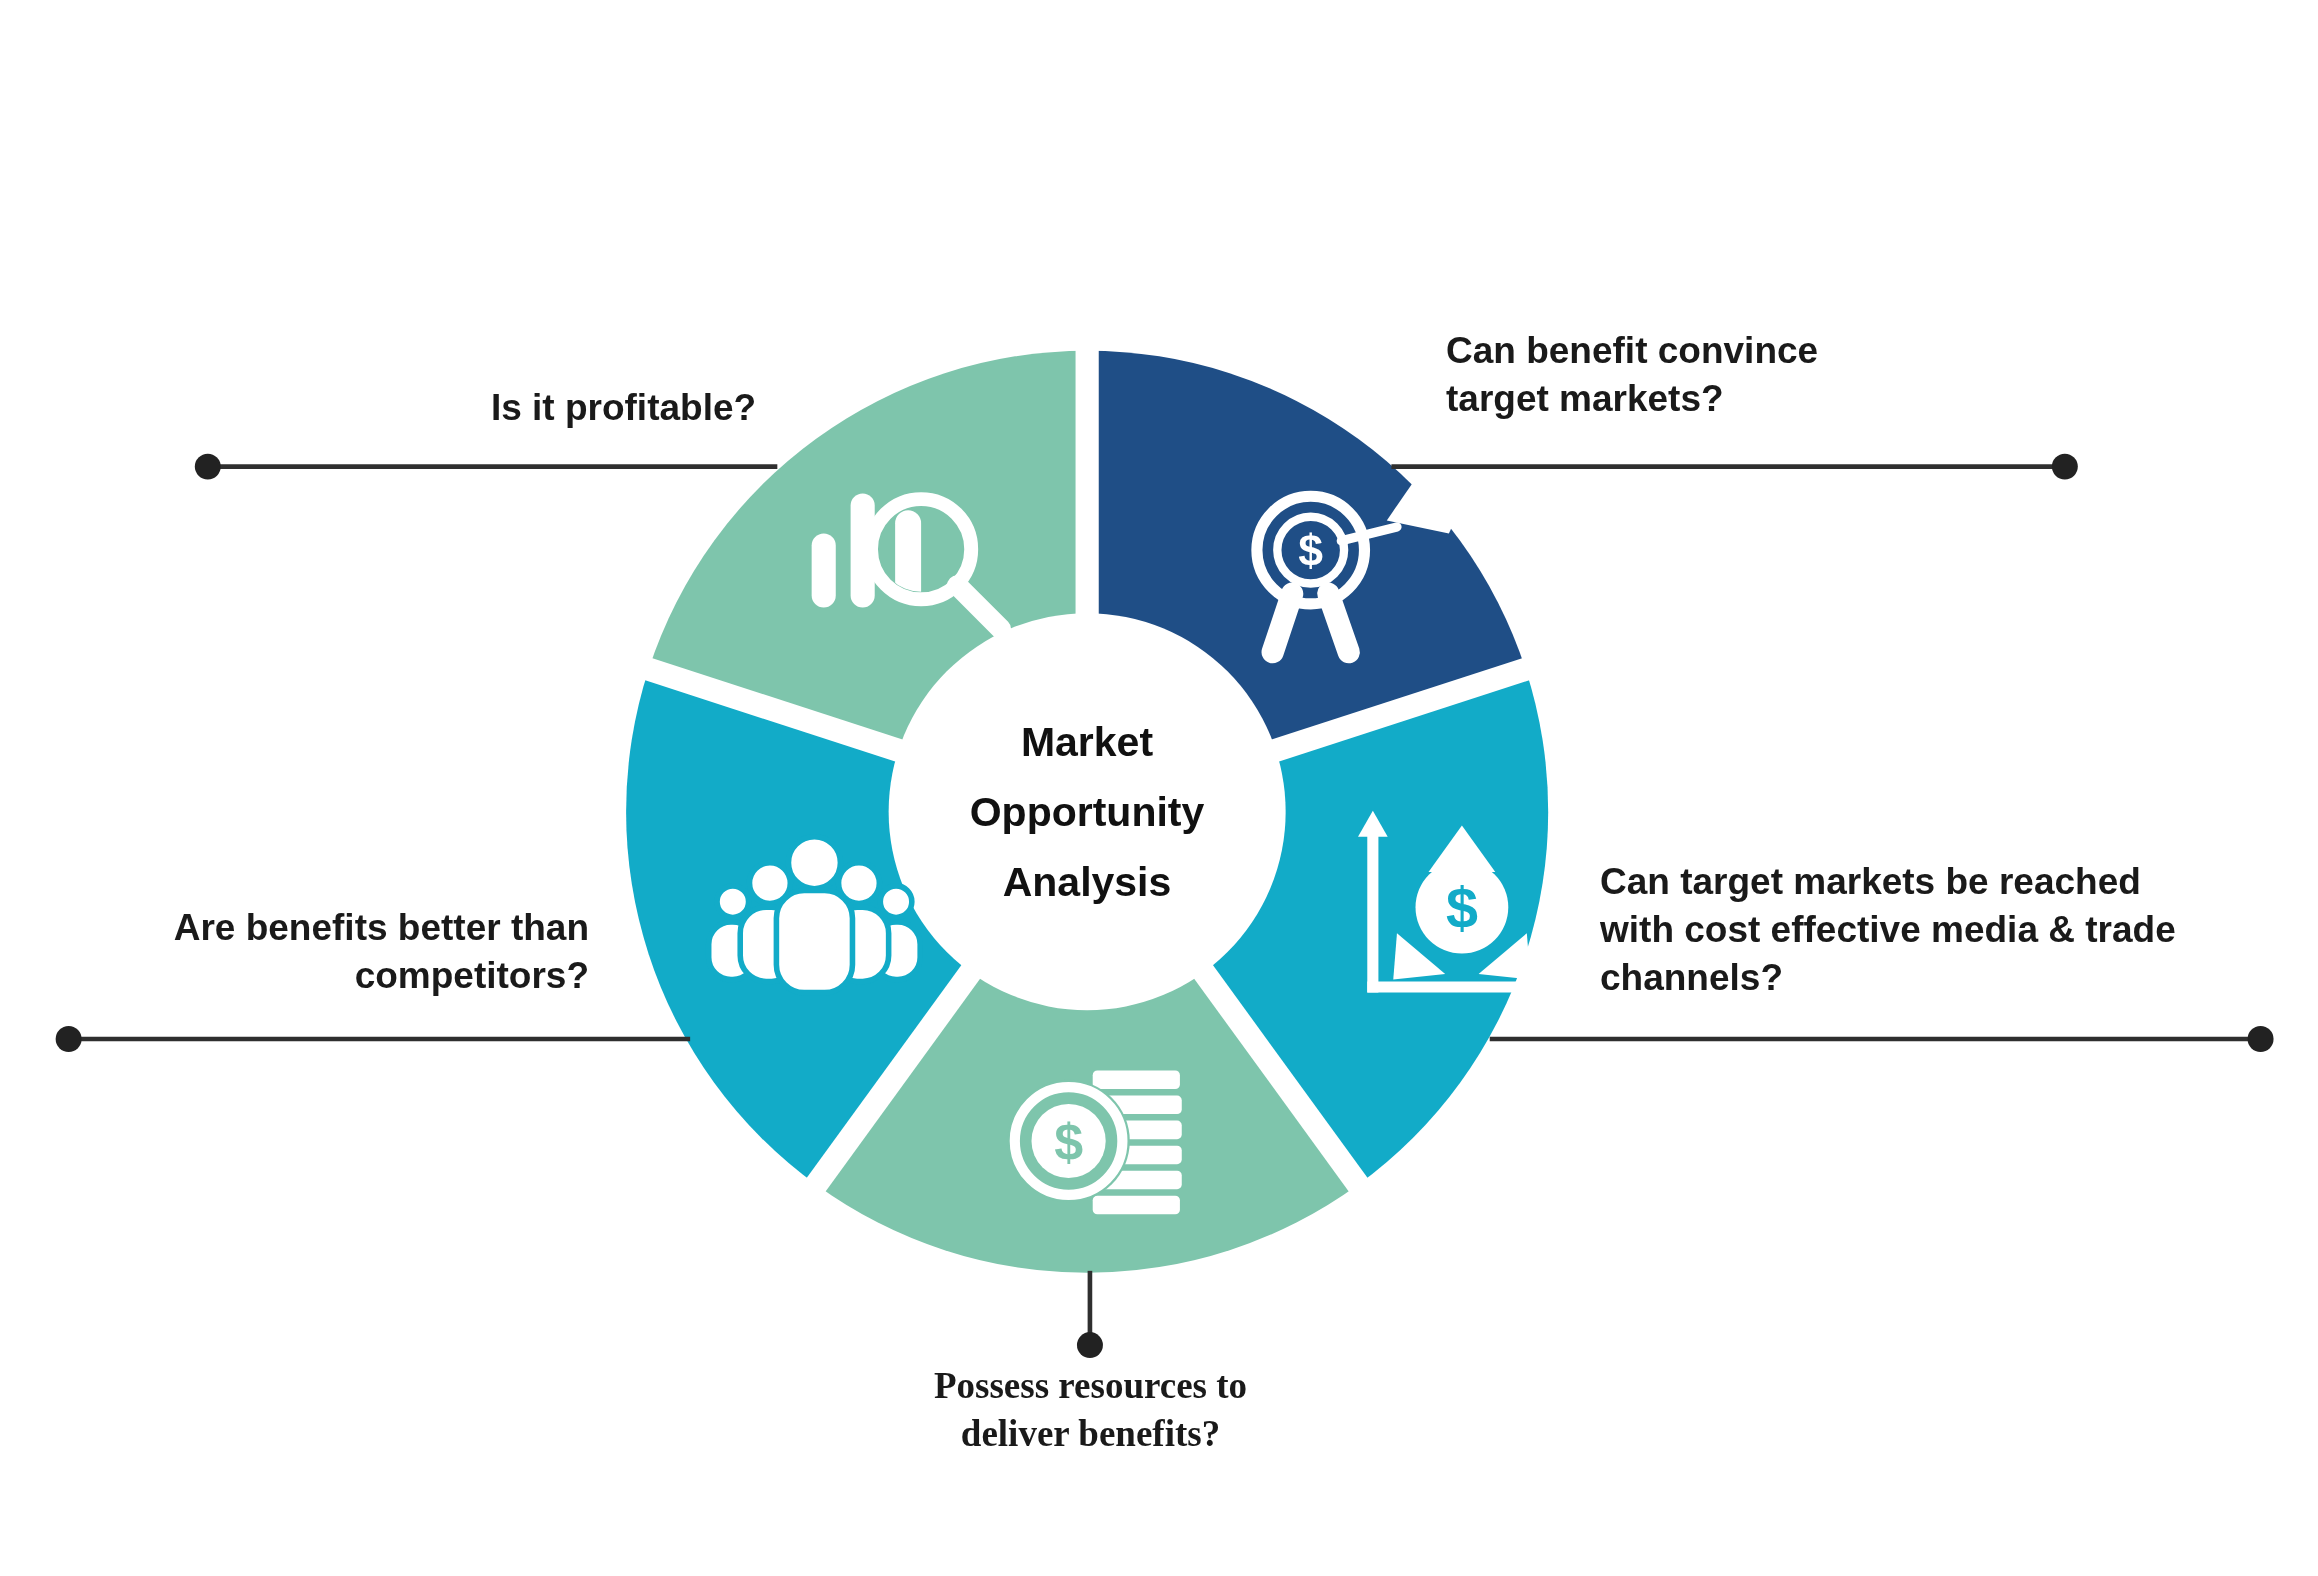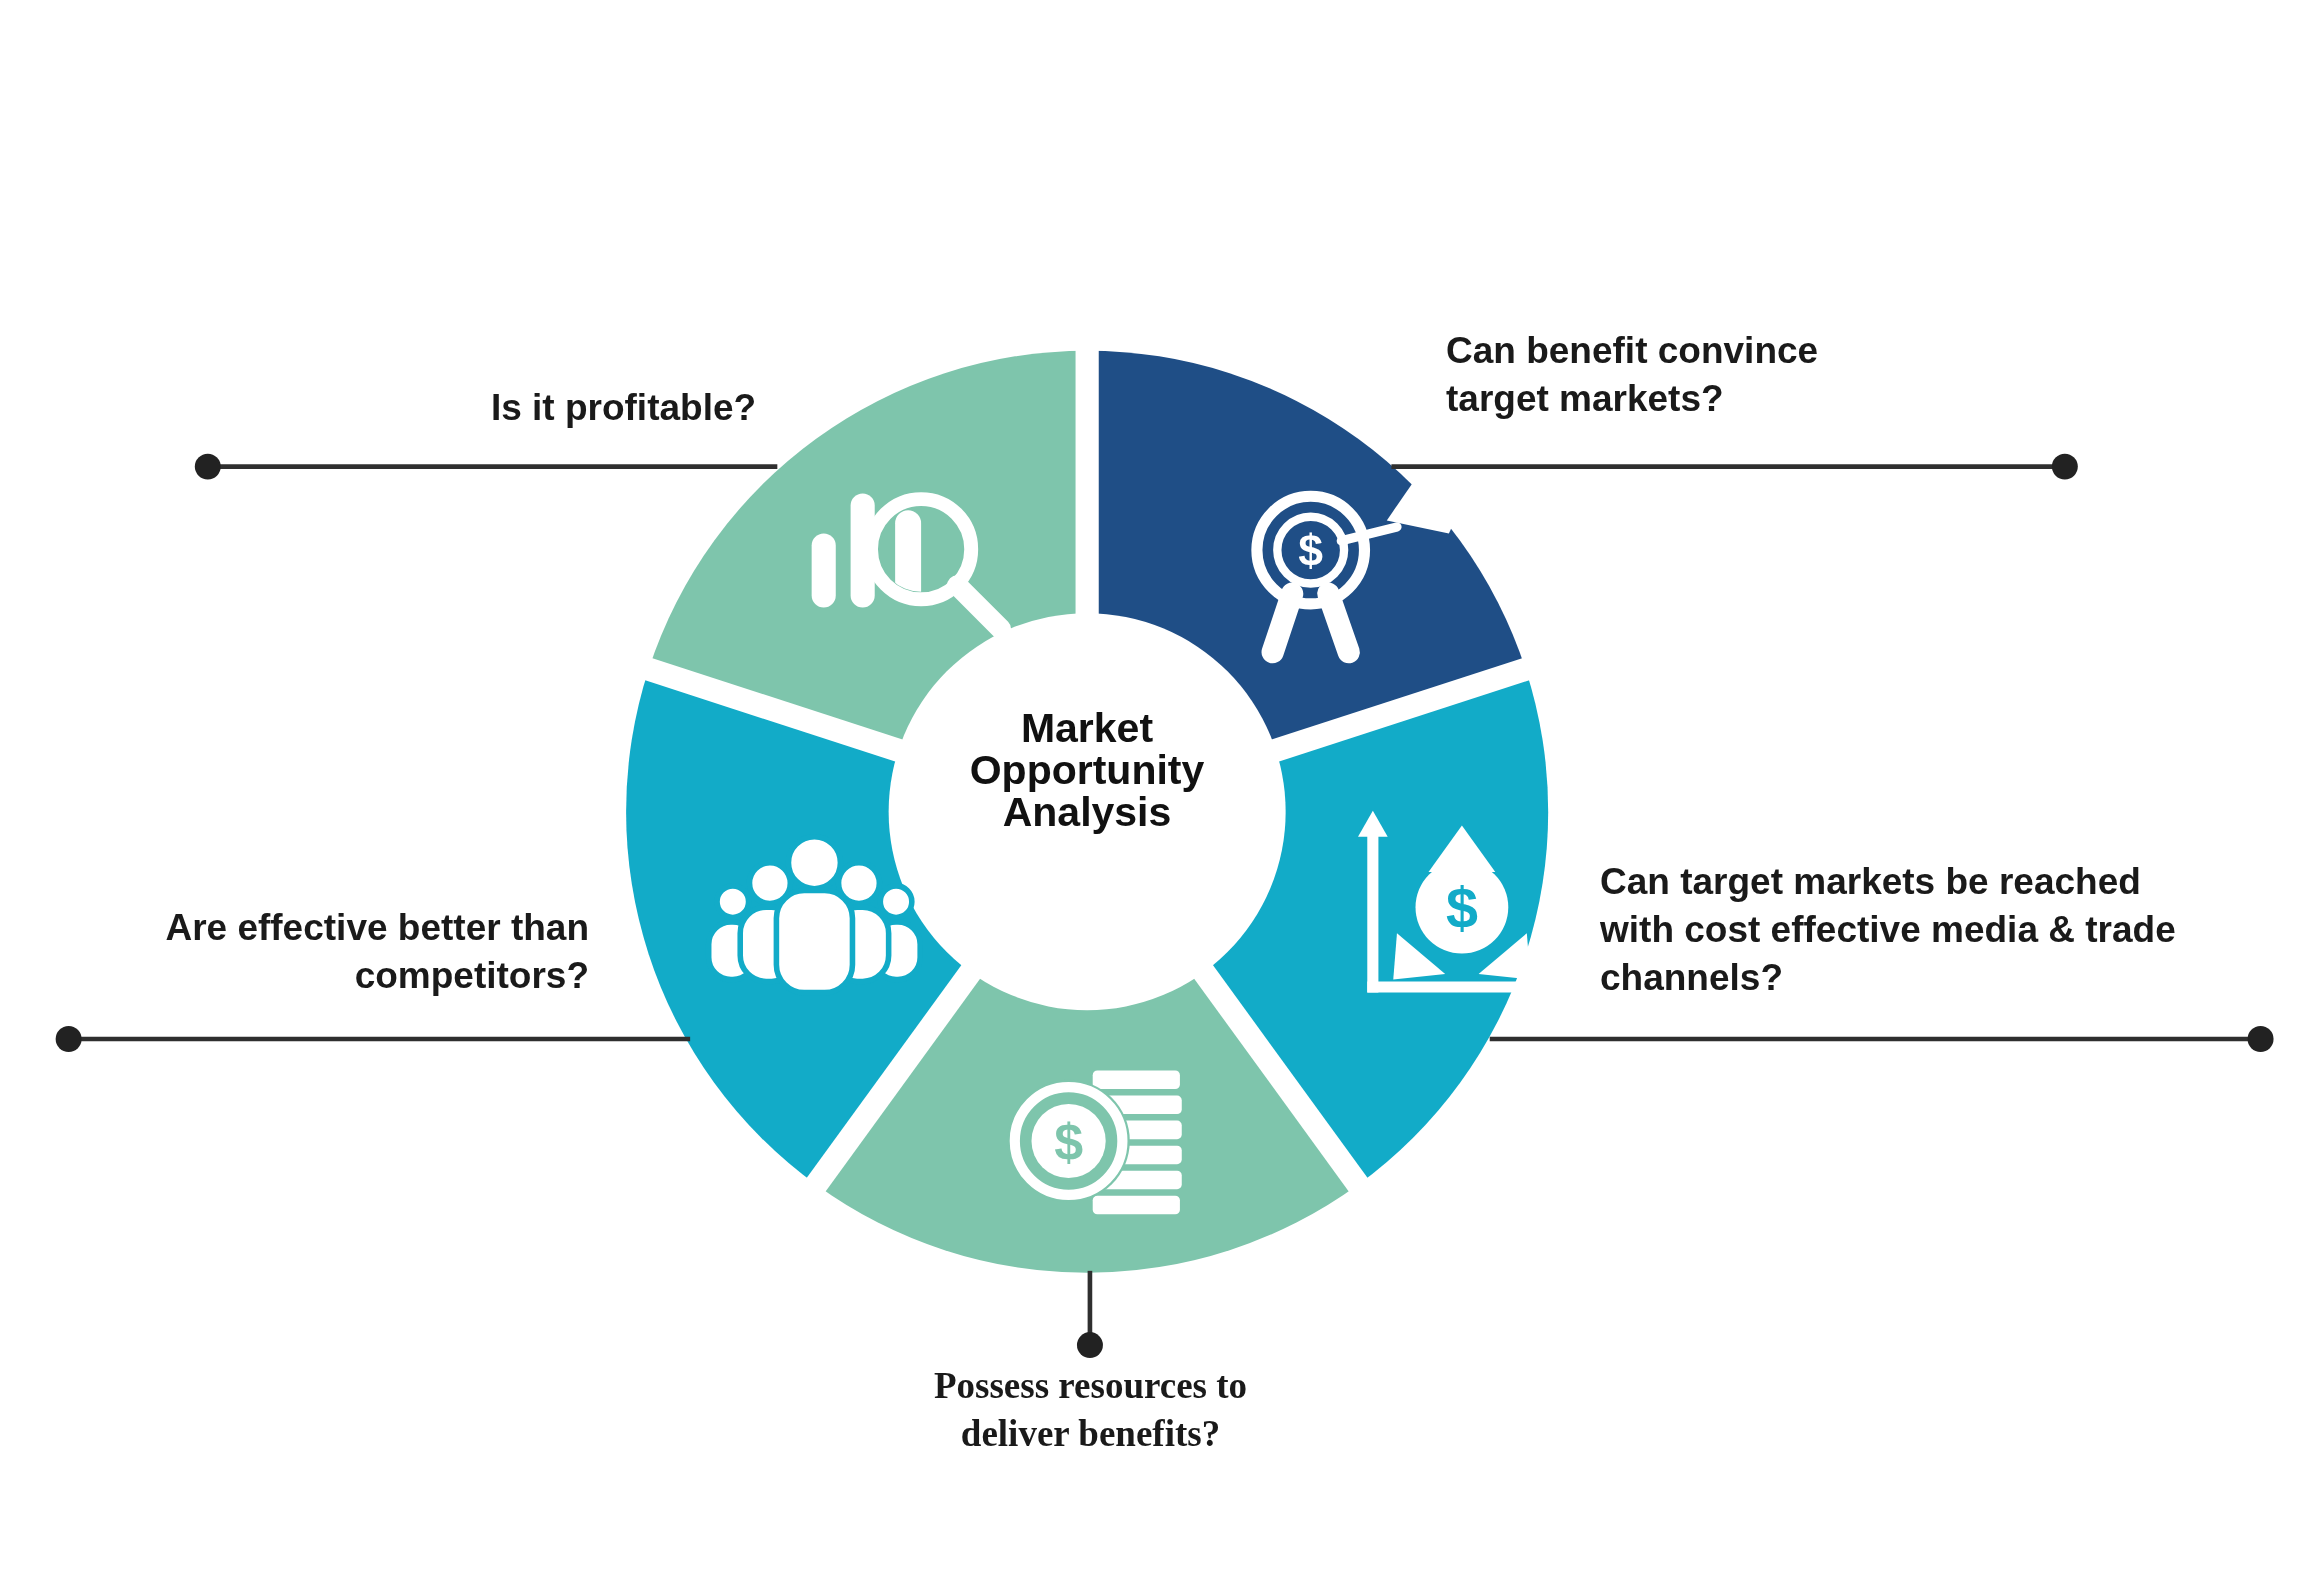--- a/index.html
+++ b/index.html
@@ -9,21 +9,21 @@
   }
   #stage svg{position:absolute;left:0;top:0;}
   .label{
     position:absolute;font-weight:bold;font-size:37px;line-height:48px;color:#1a1a1a;
     white-space:pre-line;letter-spacing:0px;
   }
   .label.right{text-align:right;}
   .label.center{text-align:center;}
   #center-title{
     position:absolute;left:883px;top:707px;width:408px;text-align:center;
-    font-weight:bold;font-size:41px;line-height:42px;color:#111;white-space:pre-line;
+    font-weight:bold;font-size:41px;line-height:70px;color:#111;white-space:pre-line;
   }
 </style>
 </head>
 <body>
 
 <div id="stage">
 
   <svg width="2319" height="1577" viewBox="0 0 2500 1700">
 
     <g>
@@ -130,17 +130,17 @@
   <div class="label" style="left:1402px;top:327px;margin-left:44px;">Can benefit convince
 target markets?</div>
 
   <div class="label" style="left:1600px;top:858px;">Can target markets be reached
 with cost effective media &amp; trade
 channels?</div>
 
   <div class="label center" style="left:812px;top:1362px;width:557px;font-family:Liberation Serif, serif;">Possess resources to
 deliver benefits?</div>
 
-  <div class="label right" style="left:74px;top:904px;width:515px;">Are effective better than
+  <div class="label right" style="left:74px;top:904px;width:515px;">Are benefits better than
 competitors?</div>
 
 </div>
 
 
 </body></html>

